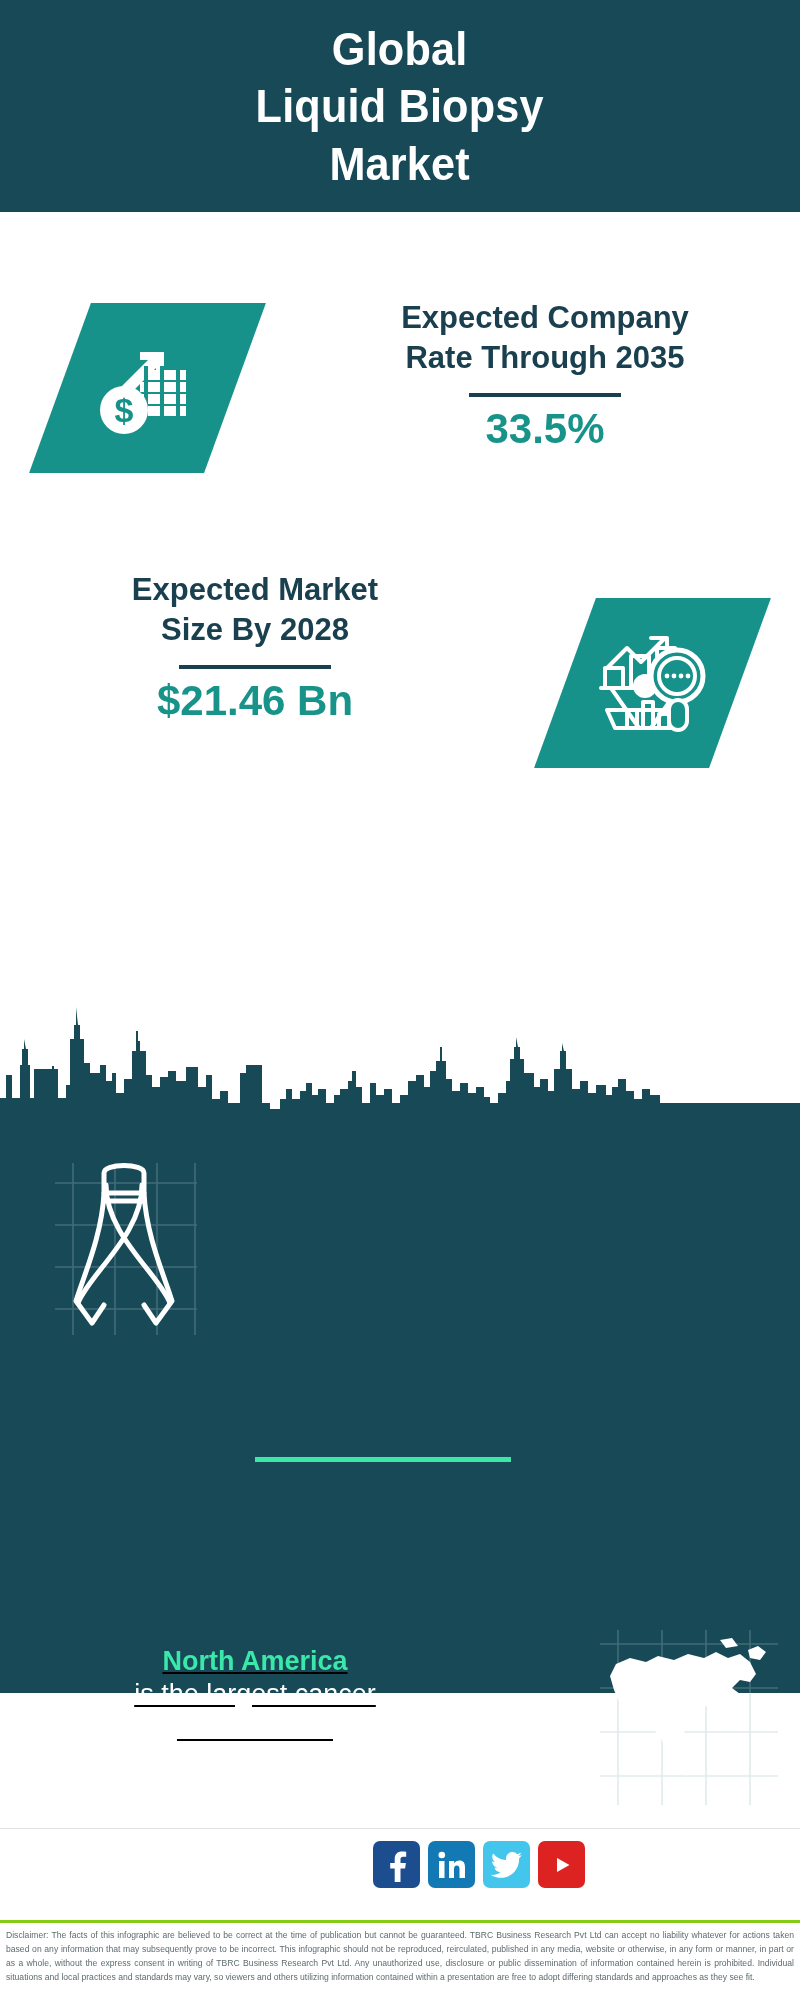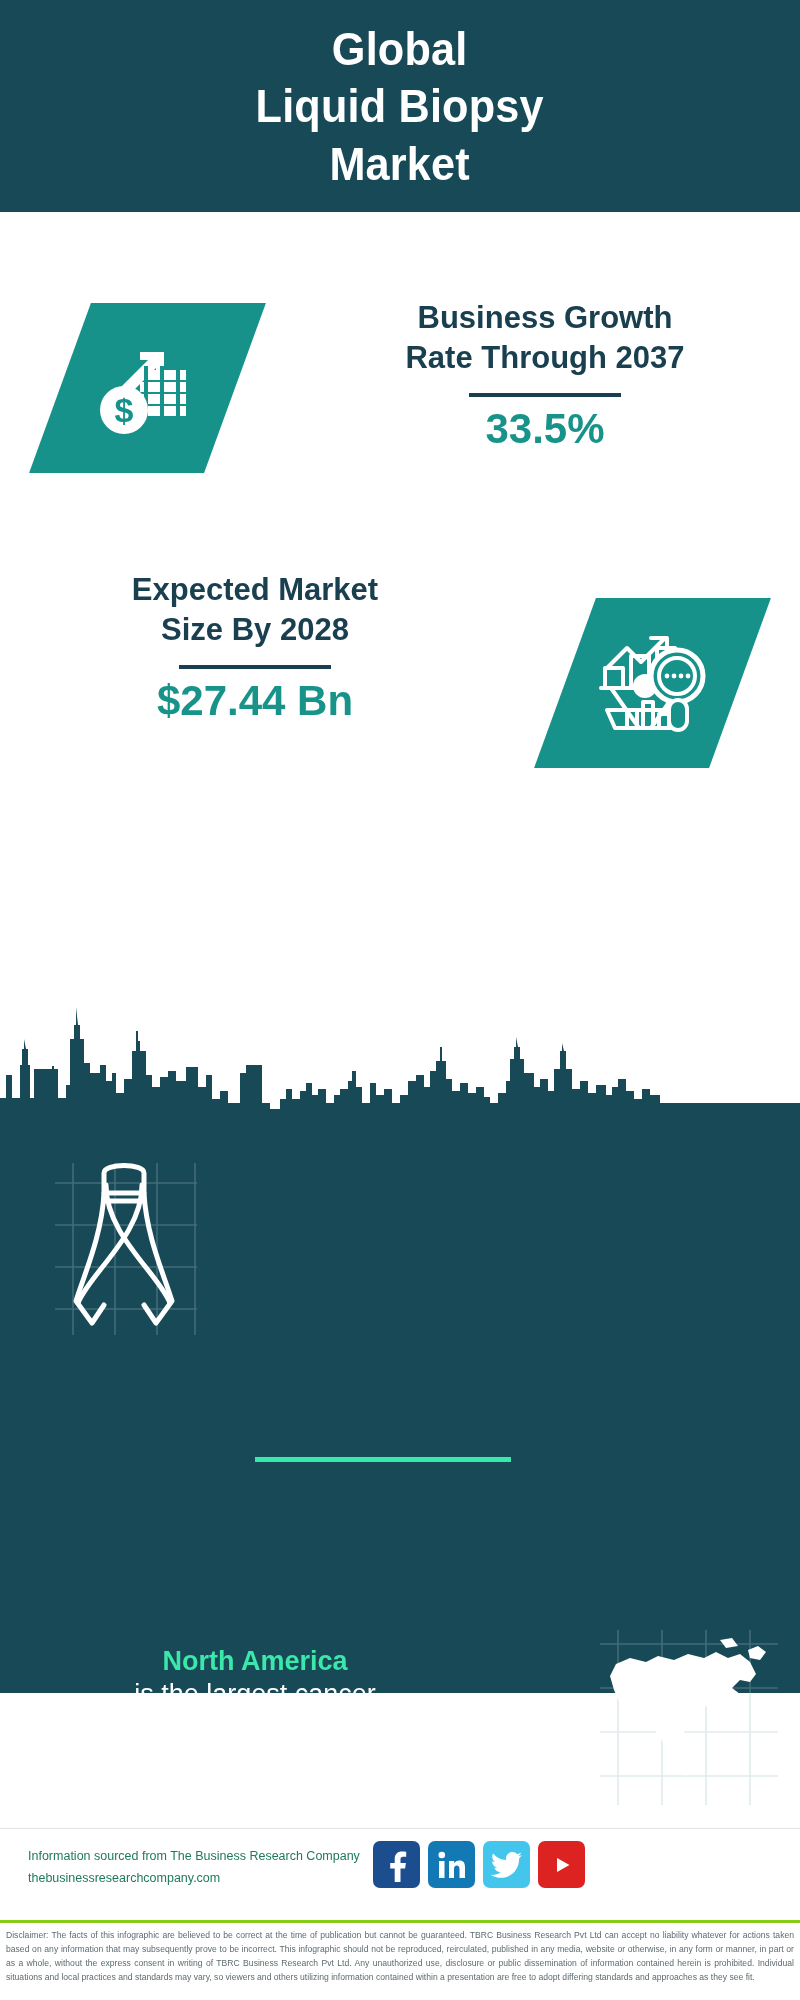--- a/index.html
+++ b/index.html
@@ -71,21 +71,21 @@
     color:#3ae8a9;font-size:27px;font-weight:bold;line-height:1.22;
     font-family:"Liberation Sans Narrow","Liberation Sans",sans-serif;
   }
   .white-sub{
     color:#ffffff;font-size:27px;line-height:1.25;font-weight:normal;
     font-family:"Liberation Sans Narrow","Liberation Sans",sans-serif;
   }
   .rule-green{
     position:absolute;left:255px;top:1457px;width:256px;height:5px;background:#3ae8a9;
   }
-  .region-text{position:absolute;left:55px;top:1645px;width:400px;text-align:center;}
+  .region-text{position:absolute;left:55px;top:1645px;width:400px;text-align:center;text-decoration:underline;}
 
   
   .footer{
     position:absolute;left:0;top:1828px;width:800px;height:92px;background:#ffffff;
     border-top:1px solid #e2e2e2;
   }
   .footer-src{
     position:absolute;left:28px;top:17px;width:350px;
     color:#1e7a5e;font-size:12.5px;line-height:1.75;
     font-family:"Liberation Sans Narrow","Liberation Sans",sans-serif;
@@ -133,22 +133,22 @@
             <rect x="56" y="38" width="4" height="54" fill="#17928a"></rect>
             <rect x="72" y="38" width="4" height="54" fill="#17928a"></rect>
             <rect x="88" y="38" width="4" height="54" fill="#17928a"></rect>
             <circle cx="36" cy="82" r="24"></circle>
             <text x="36" y="94" font-size="34" font-weight="bold" text-anchor="middle" fill="#17928a" font-family="Liberation Sans, sans-serif">$</text>
           </g>
         </svg>
       </div>
     </div>
     <div class="stat1-text">
-      <div class="stat-label">Business Growth</div>
-      <div class="stat-label">Rate Through 2037</div>
+      <div class="stat-label">Expected Company</div>
+      <div class="stat-label">Rate Through 2035</div>
       <div class="rule-dark"></div>
       <div class="stat-value">33.5%</div>
     </div>
   </div>
 
   <div class="stat2">
     <div class="para" id="icon2">
       <div class="para-inner">
         <svg width="120" height="118" viewBox="0 0 120 118">
           <g fill="none" stroke="#ffffff" stroke-width="4" stroke-linejoin="round" stroke-linecap="round">
@@ -174,21 +174,21 @@
             <circle cx="88" cy="52" r="2.4"></circle>
               <circle cx="95" cy="52" r="2.4"></circle>
           </g>
         </svg>
       </div>
     </div>
     <div class="stat2-text">
       <div class="stat-label">Expected Market</div>
       <div class="stat-label">Size By 2028</div>
       <div class="rule-dark"></div>
-      <div class="stat-value">$27.44 Bn</div>
+      <div class="stat-value">$21.46 Bn</div>
     </div>
   </div>
 
   <div class="skyline-wrap">
     <svg width="800" height="150" viewBox="0 0 800 150" preserveAspectRatio="none">
       <path fill="#174957" d="M0,95 L6,95 L6,72 L12,72 L12,95 L20,95 L20,62 L22,62 L22,46 L24,46 L24,36 L26,46 L28,46 L28,62 L30,62 L30,95 L34,95 L34,66 L52,66 L52,63 L54,63 L54,66 L58,66 L58,95 L66,95 L66,82 L70,82 L70,36 L74,36 L74,22 L76,22 L76,4 L78,22 L80,22 L80,36 L84,36 L84,60 L90,60 L90,70 L100,70 L100,62 L106,62 L106,78 L112,78 L112,70 L116,70 L116,90 L124,90 L124,76 L132,76 L132,48 L136,48 L136,28 L138,28 L138,38 L140,38 L140,48 L146,48 L146,72 L152,72 L152,84 L160,84 L160,74 L168,74 L168,68 L176,68 L176,78 L186,78 L186,64 L198,64 L198,84 L206,84 L206,72 L212,72 L212,96 L220,96 L220,88 L228,88 L228,100 L240,100 L240,70 L246,70 L246,62 L262,62 L262,100 L270,100 L270,106 L280,106 L280,96 L286,96 L286,86 L292,86 L292,96 L300,96 L300,88 L306,88 L306,80 L312,80 L312,92 L318,92 L318,86 L326,86 L326,100 L334,100 L334,92 L340,92 L340,86 L348,86 L348,78 L352,78 L352,68 L356,68 L356,84 L362,84 L362,100 L370,100 L370,80 L376,80 L376,92 L384,92 L384,86 L392,86 L392,100 L400,100 L400,92 L408,92 L408,78 L416,78 L416,72 L424,72 L424,84 L430,84 L430,68 L436,68 L436,58 L440,58 L440,44 L442,44 L442,58 L446,58 L446,76 L452,76 L452,88 L460,88 L460,80 L468,80 L468,90 L476,90 L476,84 L484,84 L484,94 L490,94 L490,100 L498,100 L498,90 L506,90 L506,78 L510,78 L510,56 L514,56 L514,44 L516,44 L516,34 L518,44 L520,44 L520,56 L524,56 L524,70 L534,70 L534,84 L540,84 L540,76 L548,76 L548,88 L554,88 L554,66 L560,66 L560,48 L562,48 L562,40 L564,48 L566,48 L566,66 L572,66 L572,86 L580,86 L580,78 L588,78 L588,90 L596,90 L596,82 L606,82 L606,92 L612,92 L612,84 L618,84 L618,76 L626,76 L626,88 L634,88 L634,96 L642,96 L642,86 L650,86 L650,92 L660,92 L660,100 L800,100 L800,150 L0,150 Z"></path>
     </svg>
   </div>
 
   <div class="darkfill"></div>
@@ -250,24 +250,20 @@
       <path fill="#ffffff" d="M16 44 L30 38 L46 42 L58 36 L74 40 L88 34 L104 38 L116 32 L128 38 L140 34 L150 42
         L156 54 L150 62 L140 60 L132 68 L140 74 L136 84 L124 82 L116 90 L106 86 L98 94 L88 92 L80 100
         L86 108 L82 118 L90 126 L86 136 L92 146 L86 156 L78 150 L74 138 L66 130 L60 116 L52 108
         L44 110 L36 102 L28 96 L20 84 L14 70 L10 56 Z
         M148 30 L158 26 L166 32 L160 40 L150 38 Z
         M120 20 L132 18 L138 26 L126 28 Z"></path>
     </svg>
   </div>
 
   <div class="footer">
-    <div class="footer-src">
-      <div>Information sourced from The Business Research Company</div>
-      <div>thebusinessresearchcompany.com</div>
-    </div>
     <div class="socials">
       <div class="sq fb">
         <svg width="30" height="34" viewBox="0 0 30 34">
           <path fill="#ffffff" d="M18.5 34 V20.5 h4.6 l0.8 -5.6 h-5.4 v-3.4 c0 -1.6 0.5 -2.7 2.9 -2.7 h2.8 V3.8
             C23.7 3.7 21.9 3.5 19.9 3.5 c -4.3 0 -7.2 2.6 -7.2 7.3 v4.1 H8.2 v5.6 h4.5 V34 Z"></path>
         </svg>
       </div>
       <div class="sq li">
         <svg width="32" height="30" viewBox="0 0 32 30">
           <g fill="#ffffff">

